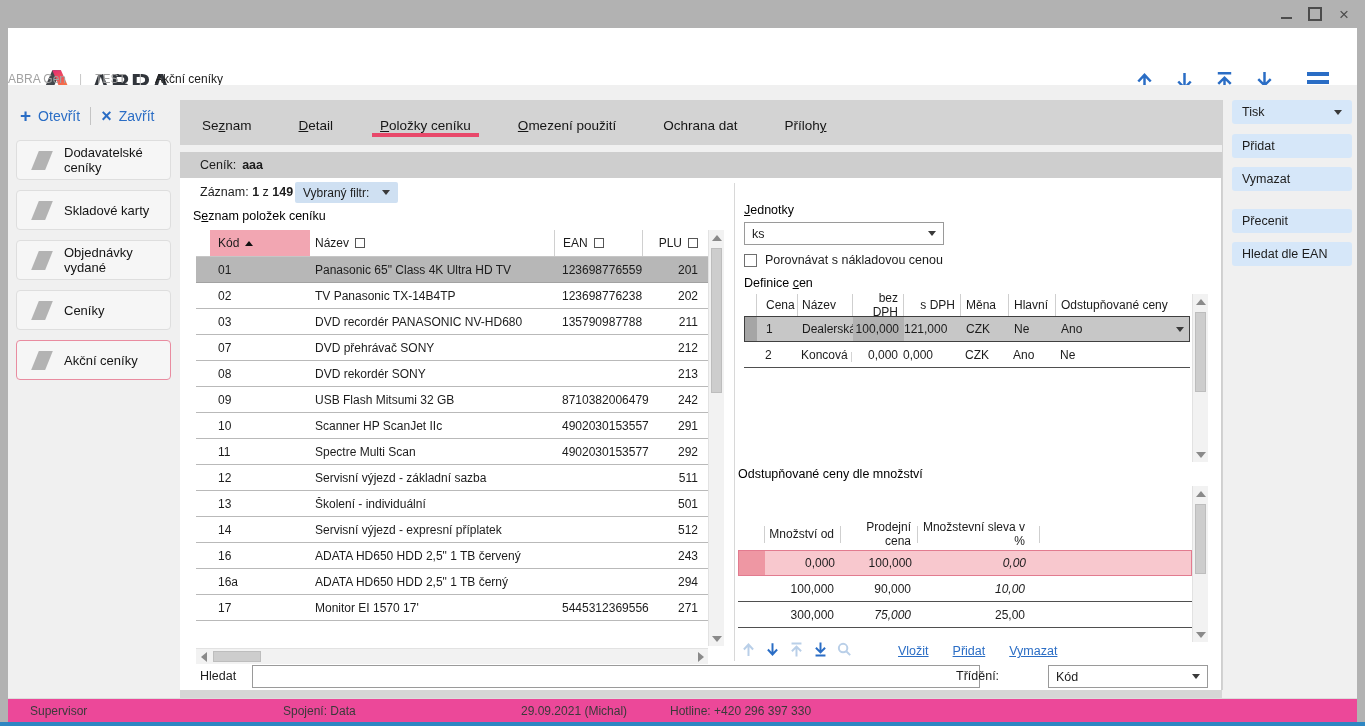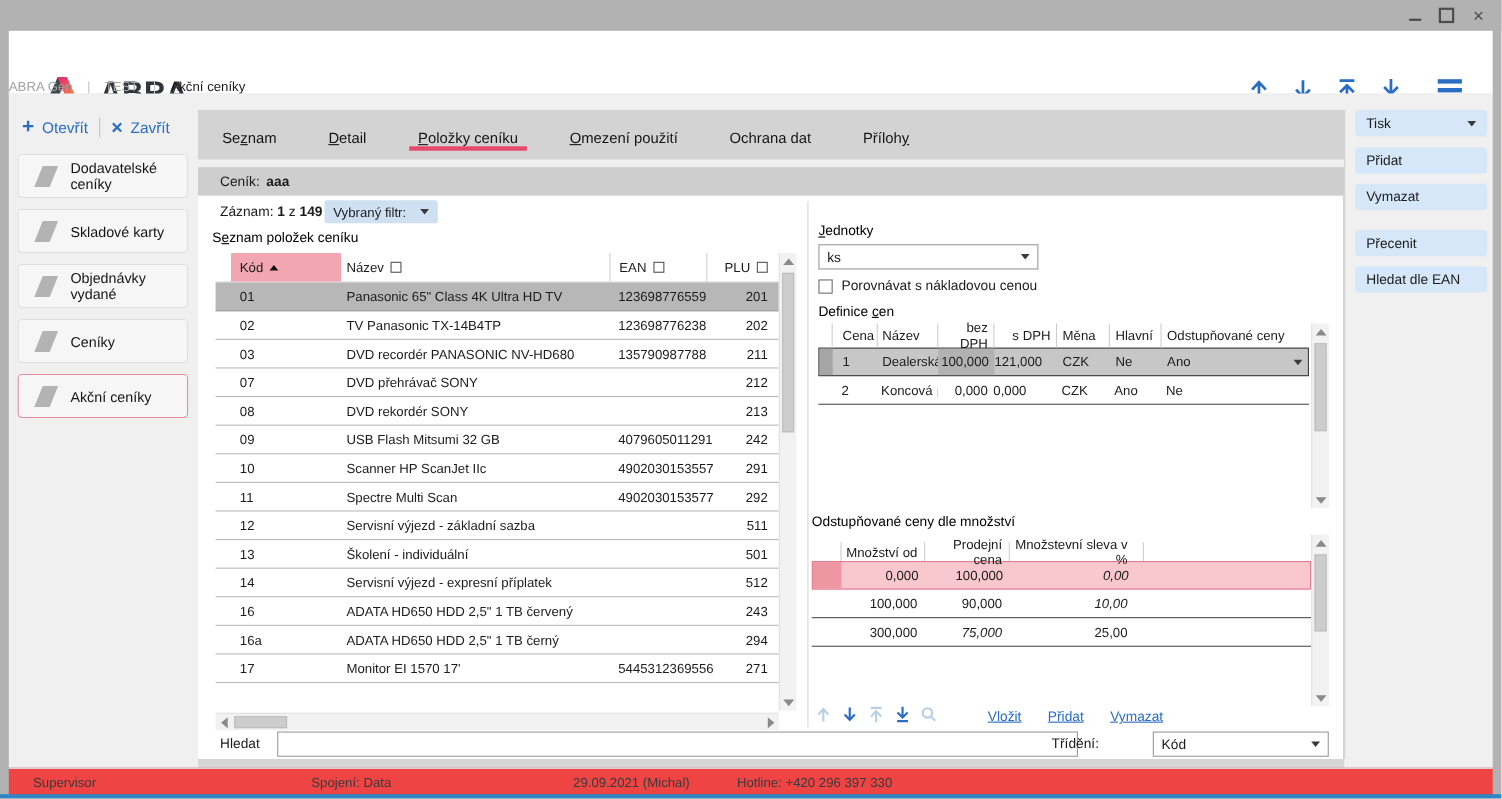--- a/index.html
+++ b/index.html
@@ -97,21 +97,21 @@
   .d-mena{width:48px;flex:none;padding-left:5px;box-sizing:border-box;}
   .d-hl{width:47px;flex:none;padding-left:5px;box-sizing:border-box;}
   .d-odst{width:135px;flex:none;padding-left:5px;box-sizing:border-box;display:flex;align-items:center;justify-content:space-between;padding-right:7px;}
   .dt .drow{display:flex;align-items:center;height:26px;box-sizing:border-box;}
   .drow.sel{background:#c7c7c7;border:1px solid #3f3f3f;}
   .drow.sel .d-gut{background:#a5a5a5;}
   .drow.sel .d-bez{background:#b2b2b2;height:100%;display:flex;align-items:center;justify-content:flex-end;}
   .drow.plain{border-bottom:1px solid #4f4f4f;}
   
   .qt{left:558px;top:308px;width:454px;font-size:12px;}
-  .qt-head{display:flex;align-items:flex-end;height:24px;color:#1b1b1b;}
+  .qt-head{display:flex;align-items:flex-start;height:24px;color:#1b1b1b;margin-top:40px;}
   .qt-head > div{border-left:1px solid #cfcfcf;height:70%;display:flex;align-items:center;box-sizing:border-box;}
   .qt-head > div:first-child{border-left:none;}
   .q-gut{width:26px;flex:none;align-self:stretch;}
   .q-qty{width:76px;flex:none;text-align:right;justify-content:flex-end;padding-right:6px;box-sizing:border-box;}
   .q-price{width:77px;flex:none;text-align:right;justify-content:flex-end;padding-right:6px;box-sizing:border-box;}
   .q-disc{width:122px;flex:none;text-align:right;justify-content:flex-end;padding-right:14px;box-sizing:border-box;}
   .q-fill{flex:1;}
   .qrow{display:flex;align-items:center;height:26px;box-sizing:border-box;}
   .qrow.plain{border-bottom:1px solid #4f4f4f;}
   .qrow.sel{background:#f8c8ce;border:1px solid #e27b8f;}
@@ -121,21 +121,21 @@
   .minibar{left:560px;top:463px;display:flex;align-items:center;gap:7px;}
   .minibar svg{display:block;}
   .links{left:718px;top:466px;display:flex;gap:24px;font-size:12.5px;}
   .links span{color:#2a6dc5;text-decoration:underline;cursor:pointer;}
   .sortlabel{left:776px;top:491px;font-size:12.5px;}
   .sortdd{left:868px;top:487px;width:160px;height:23px;background:#fff;border:1px solid #9a9a9a;box-sizing:border-box;display:flex;align-items:center;justify-content:space-between;padding:0 7px;font-size:12.5px;cursor:pointer;}
   
   .actbtn{left:1232px;width:120px;height:24px;background:#d6e7f9;border-radius:3px;display:flex;align-items:center;font-size:12.5px;padding:0 10px;box-sizing:border-box;cursor:pointer;justify-content:space-between;}
   .actdiv{left:1222px;top:100px;width:1px;height:590px;background:#d2d2d2;}
   
-  .statusbar{left:8px;top:698px;width:1349px;height:24px;background:#ef4444;border-top:1px solid #dcdcdc;font-size:12px;color:#3a3a3a;}
+  .statusbar{left:8px;top:698px;width:1349px;height:24px;background:#ec4899;border-top:1px solid #dcdcdc;font-size:12px;color:#3a3a3a;}
   .statusbar span{position:absolute;top:5px;}
   .bluestrip{left:0;top:722px;width:1365px;height:4px;background:#2e86c2;}
   b{font-weight:700;}
 </style>
 </head>
 <body>
 
 <div class="abs titlebar">
   <div class="abs winbtn" style="right:68px;">
       <span class="g-min"></span>
@@ -297,21 +297,21 @@
         <div class="c-gut"></div>
         <div class="c-code">08</div>
         <div class="c-name">DVD rekordér SONY</div>
         <div class="c-ean"></div>
         <div class="c-plu">213</div>
       </div>
     <div class="row">
         <div class="c-gut"></div>
         <div class="c-code">09</div>
         <div class="c-name">USB Flash Mitsumi 32 GB</div>
-        <div class="c-ean">4079605011291</div>
+        <div class="c-ean">8710382006479</div>
         <div class="c-plu">242</div>
       </div>
     <div class="row">
         <div class="c-gut"></div>
         <div class="c-code">10</div>
         <div class="c-name">Scanner HP ScanJet IIc</div>
         <div class="c-ean">4902030153557</div>
         <div class="c-plu">291</div>
       </div>
     <div class="row">

